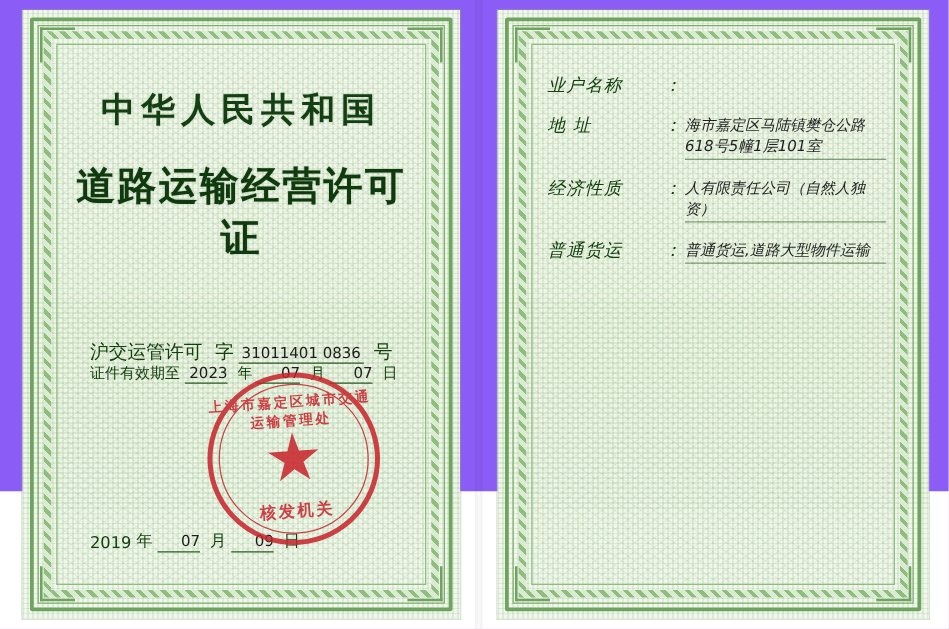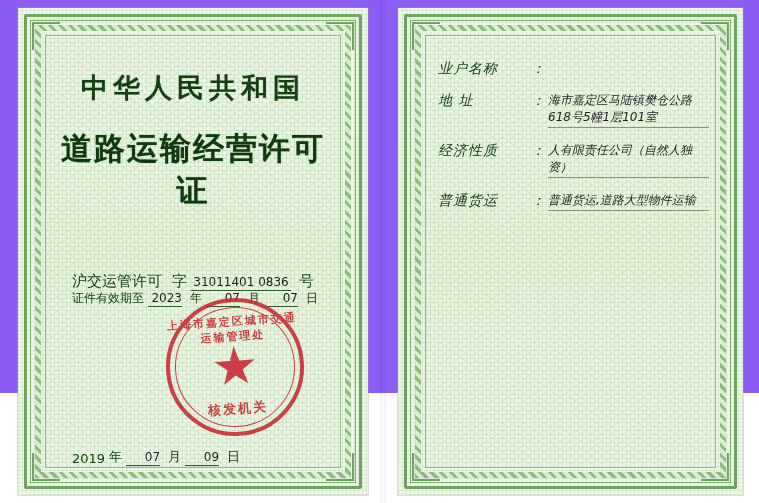--- a/index.html
+++ b/index.html
@@ -114,21 +114,21 @@
     position: absolute;
     left: 22px;
     right: 22px;
     display: flex;
     align-items: flex-end;
     font-family: "DejaVu Serif", serif;
     color: #14400f;
   }
   .row-permit { top: 232px; font-size: 15px; }
   .row-valid  { top: 250px; font-size: 12px; }
-  .row-date   { top: 408px; font-size: 13px; }
+  .row-date   { top: 384px; font-size: 13px; }
 
   .lbl { white-space: nowrap; }
   .fill {
     flex: 1 1 auto;
     border-bottom: 1px solid #2c5a26;
     margin: 0 4px;
     text-align: center;
     font-family: "DejaVu Sans", sans-serif;
     font-size: 12px;
     color: #1d1d1d;

